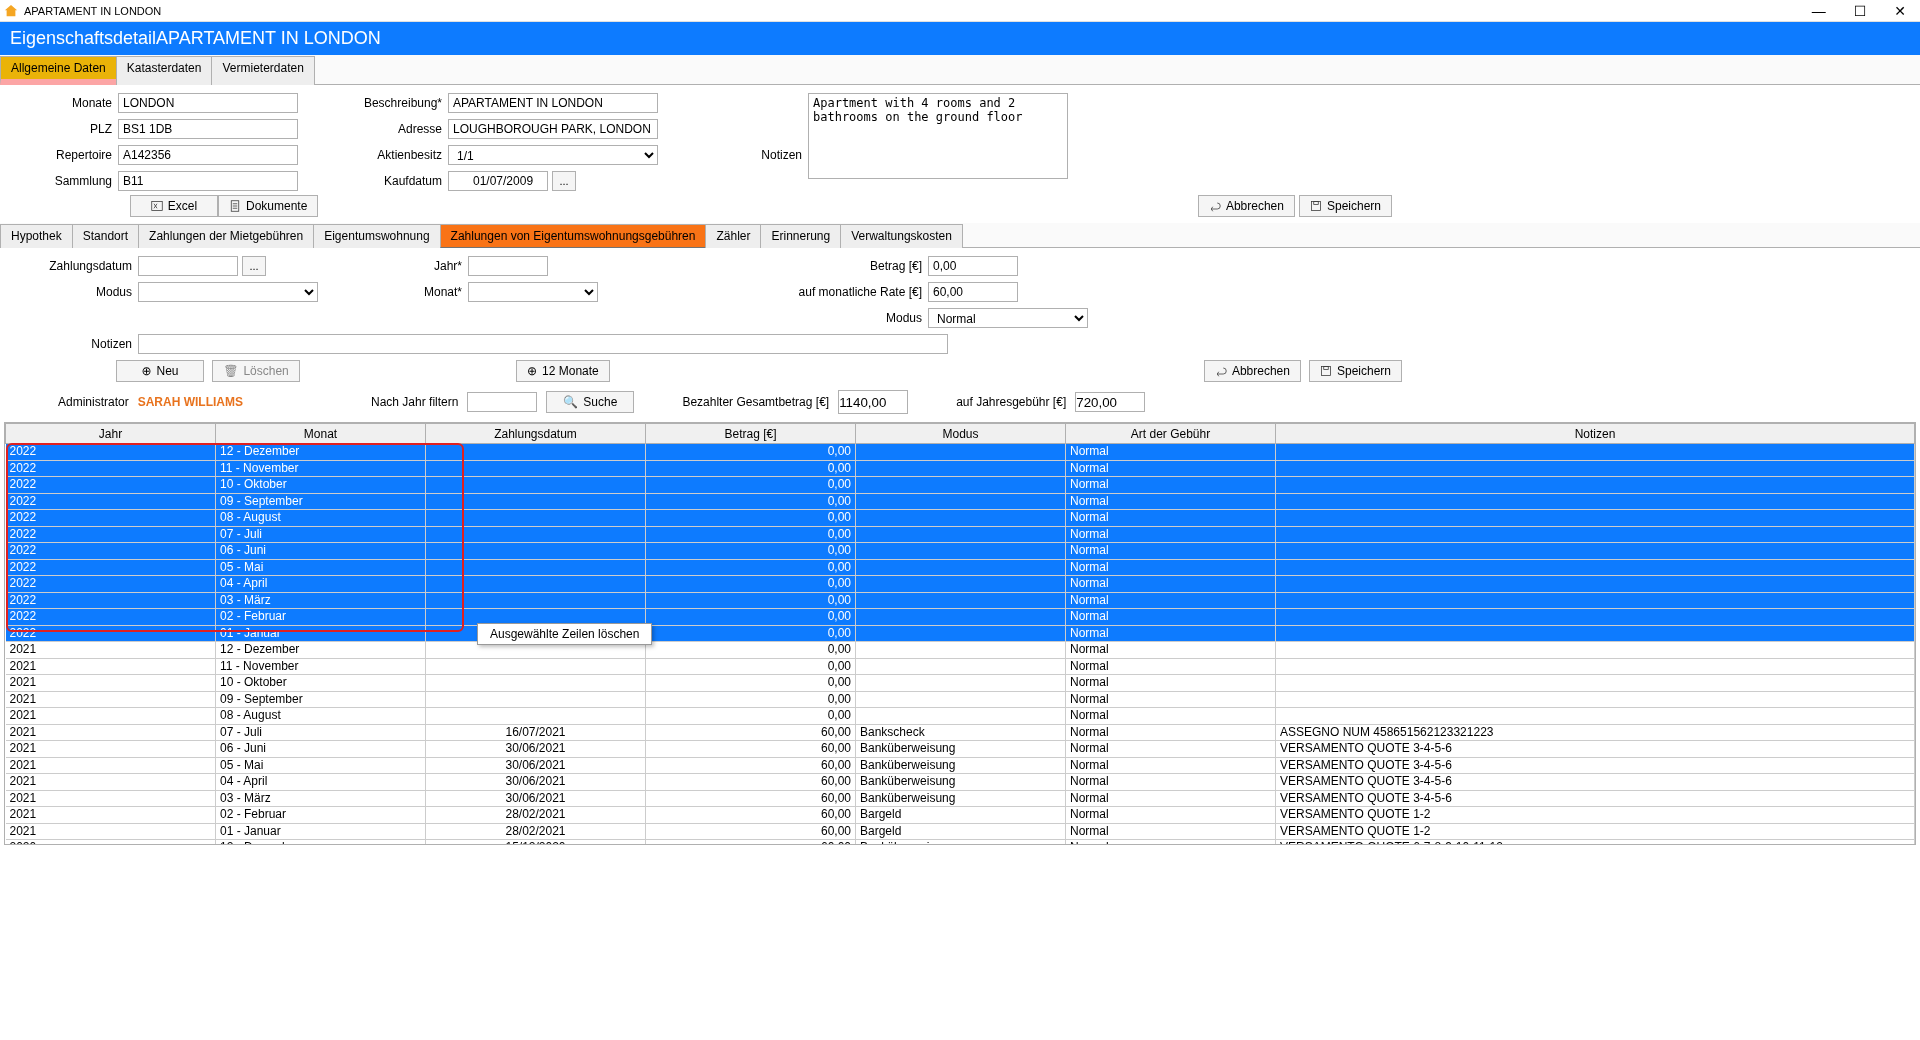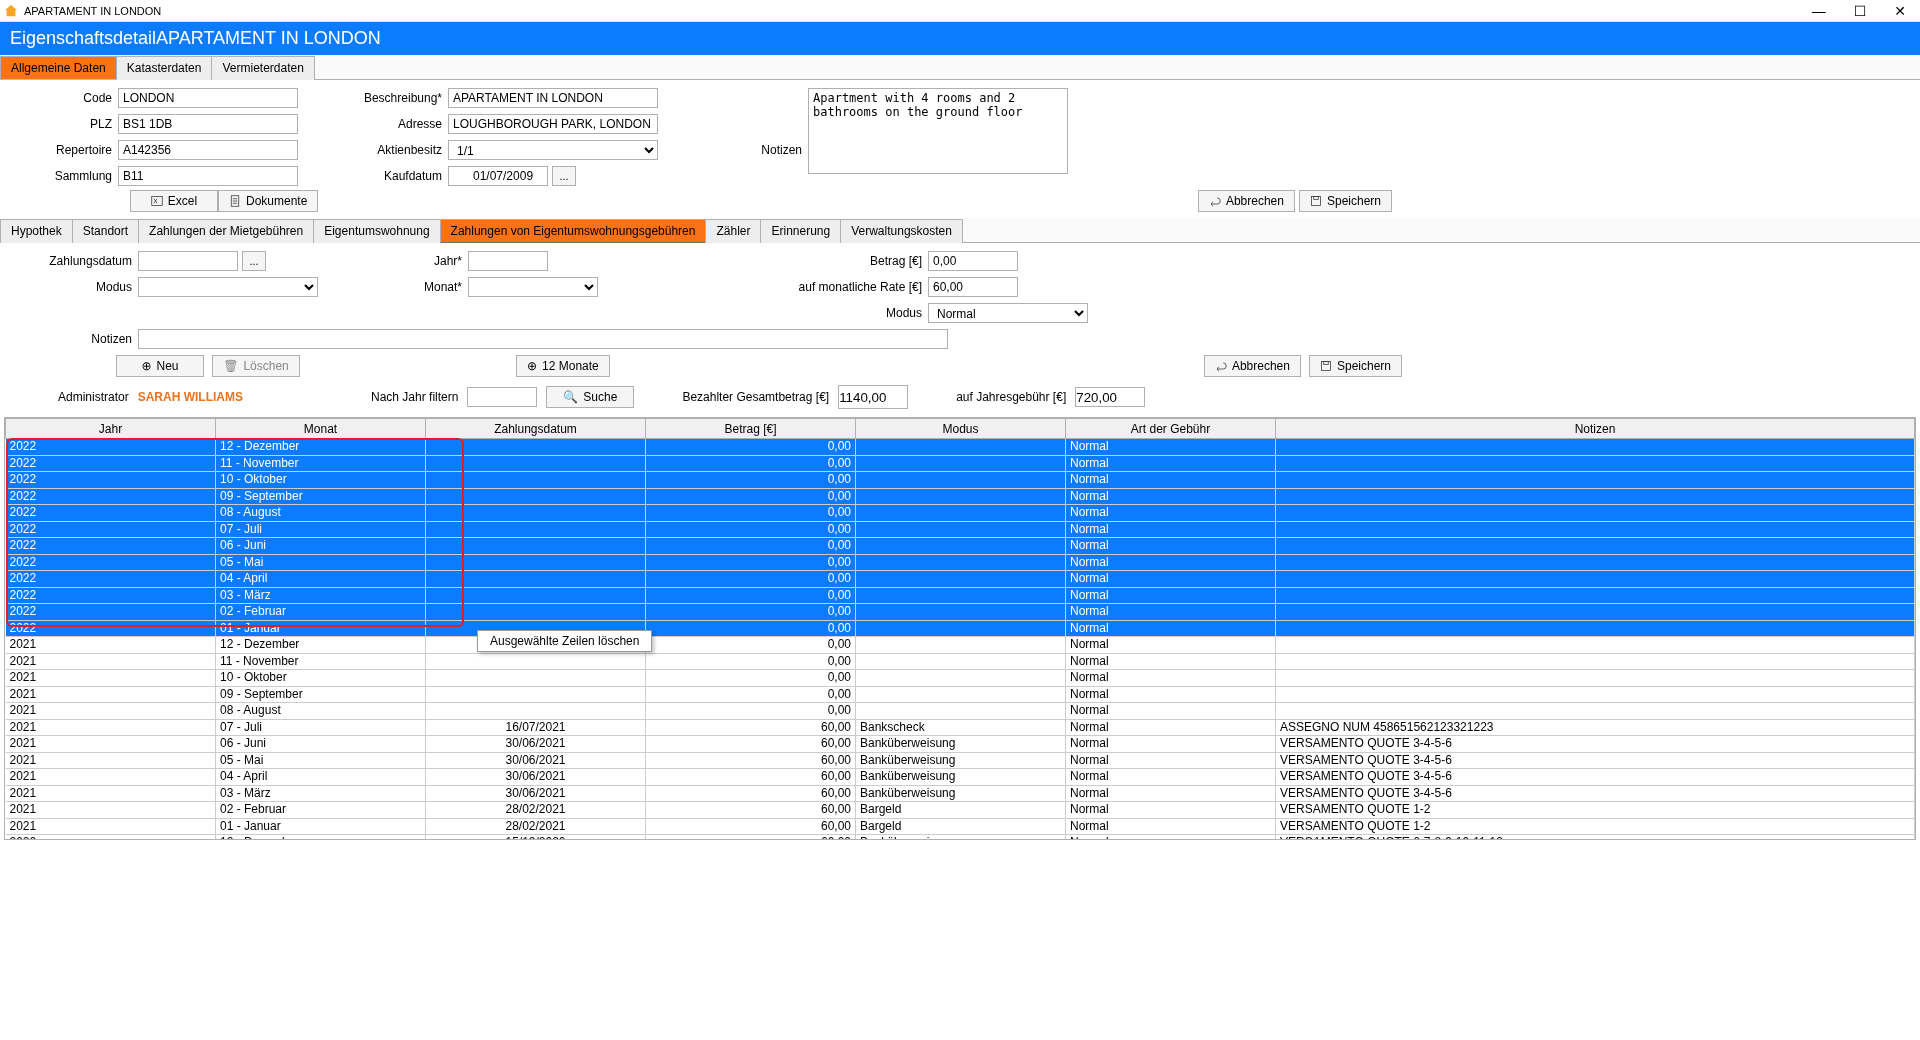--- a/index.html
+++ b/index.html
@@ -8,21 +8,21 @@
 .titlebar { height: 22px; display: flex; align-items: center; padding: 0 4px; background: #fff; border-bottom: 1px solid #e0e0e0; }
 .titlebar .app-icon { width: 14px; height: 14px; margin-right: 6px; color: #f5a623; display: inline-flex; align-items: center; justify-content: center; }
 .titlebar .title { font-size: 11px; }
 .titlebar .winbtns { margin-left: auto; display: flex; gap: 28px; padding-right: 10px; }
 .titlebar .winbtns span { font-size: 14px; cursor: default; }
 
 .header-blue { background: #0d7bff; color: #fff; padding: 6px 10px; font-size: 18px; }
 
 .tabs { display: flex; border-bottom: 1px solid #b0b0b0; background: #fafafa; }
 .tab { padding: 4px 10px; border: 1px solid #b0b0b0; border-bottom: none; background: #eee; margin-right: -1px; cursor: default; font-size: 12px; position: relative; top: 1px; }
-.tab.active { background: #f97316; border-bottom: 1px solid #fca5a5; }
+.tab.active { background: #eab308; border-bottom: 6px solid #fca5a5; }
 
 .form-section { padding: 8px 8px 4px 8px; display: flex; gap: 40px; align-items: flex-start; }
 .form-col { display: flex; flex-direction: column; gap: 6px; }
 .form-row { display: flex; align-items: center; }
 .form-row label { width: 110px; text-align: right; padding-right: 6px; font-size: 12px; }
 .form-row input[type="text"], .form-row select, .form-row textarea {
   border: 1px solid #b0b0b0; padding: 2px 4px; font-size: 12px; background: #fff; height: 20px;
 }
 .form-row input.small { width: 90px; }
 .form-row input.med { width: 180px; }
@@ -88,21 +88,21 @@
 
 <div class="tabs" id="main-tabs">
     <div class="tab active">Allgemeine Daten</div>
     <div class="tab">Katasterdaten</div>
     <div class="tab">Vermieterdaten</div>
   </div>
 
 <div class="form-section">
   <div class="form-col">
     <div class="form-row">
-        <label>Code</label>
+        <label>Monate</label>
         <input type="text" class="med" value="LONDON" style="">
       </div>
     <div class="form-row">
         <label>PLZ</label>
         <input type="text" class="med" value="BS1 1DB" style="">
       </div>
     <div class="form-row">
         <label>Repertoire</label>
         <input type="text" class="med" value="A142356" style="">
       </div>
@@ -518,14 +518,14 @@
             <td class="center">15/12/2020</td>
             <td class="right">60,00</td>
             <td>Banküberweisung</td>
             <td>Normal</td>
             <td>VERSAMENTO QUOTE 6-7-8-9-10-11-12</td>
           </tr>
         </tbody>
     </table>
   </div>
   <div class="red-rect" style="left:1px;top:20px;width:458px;height:189px"></div>
-  <div class="context-menu" style="left:472px;top:212px">Ausgewählte Zeilen löschen</div>
+  <div class="context-menu" style="left:472px;top:200px">Ausgewählte Zeilen löschen</div>
 </div>
 
 </body></html>

